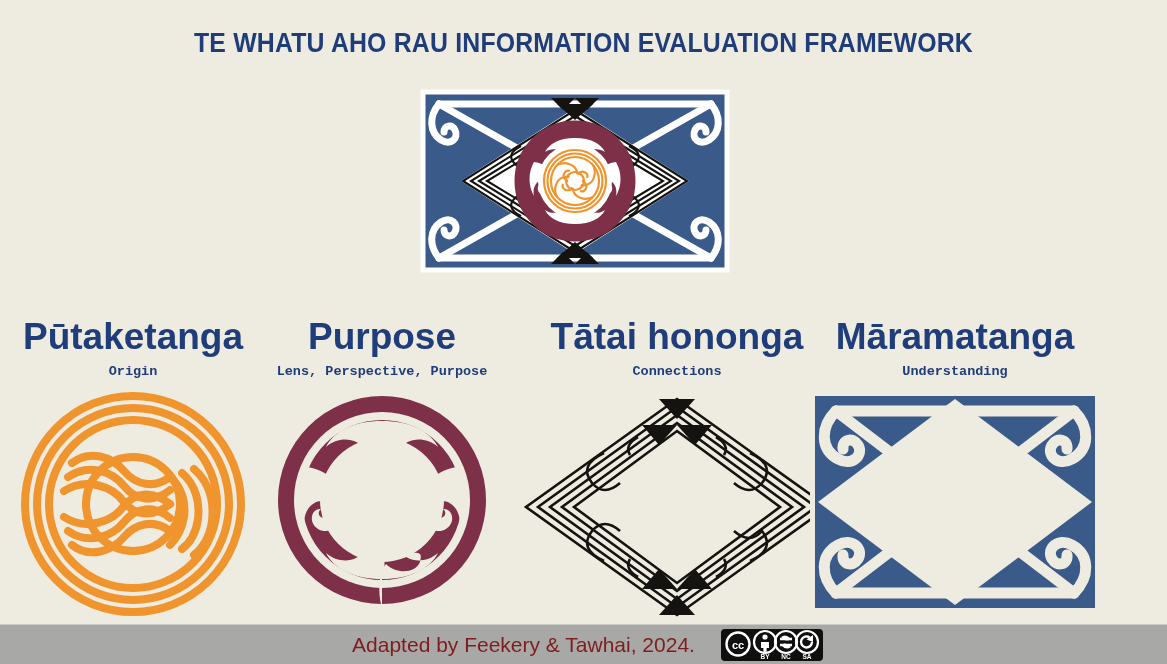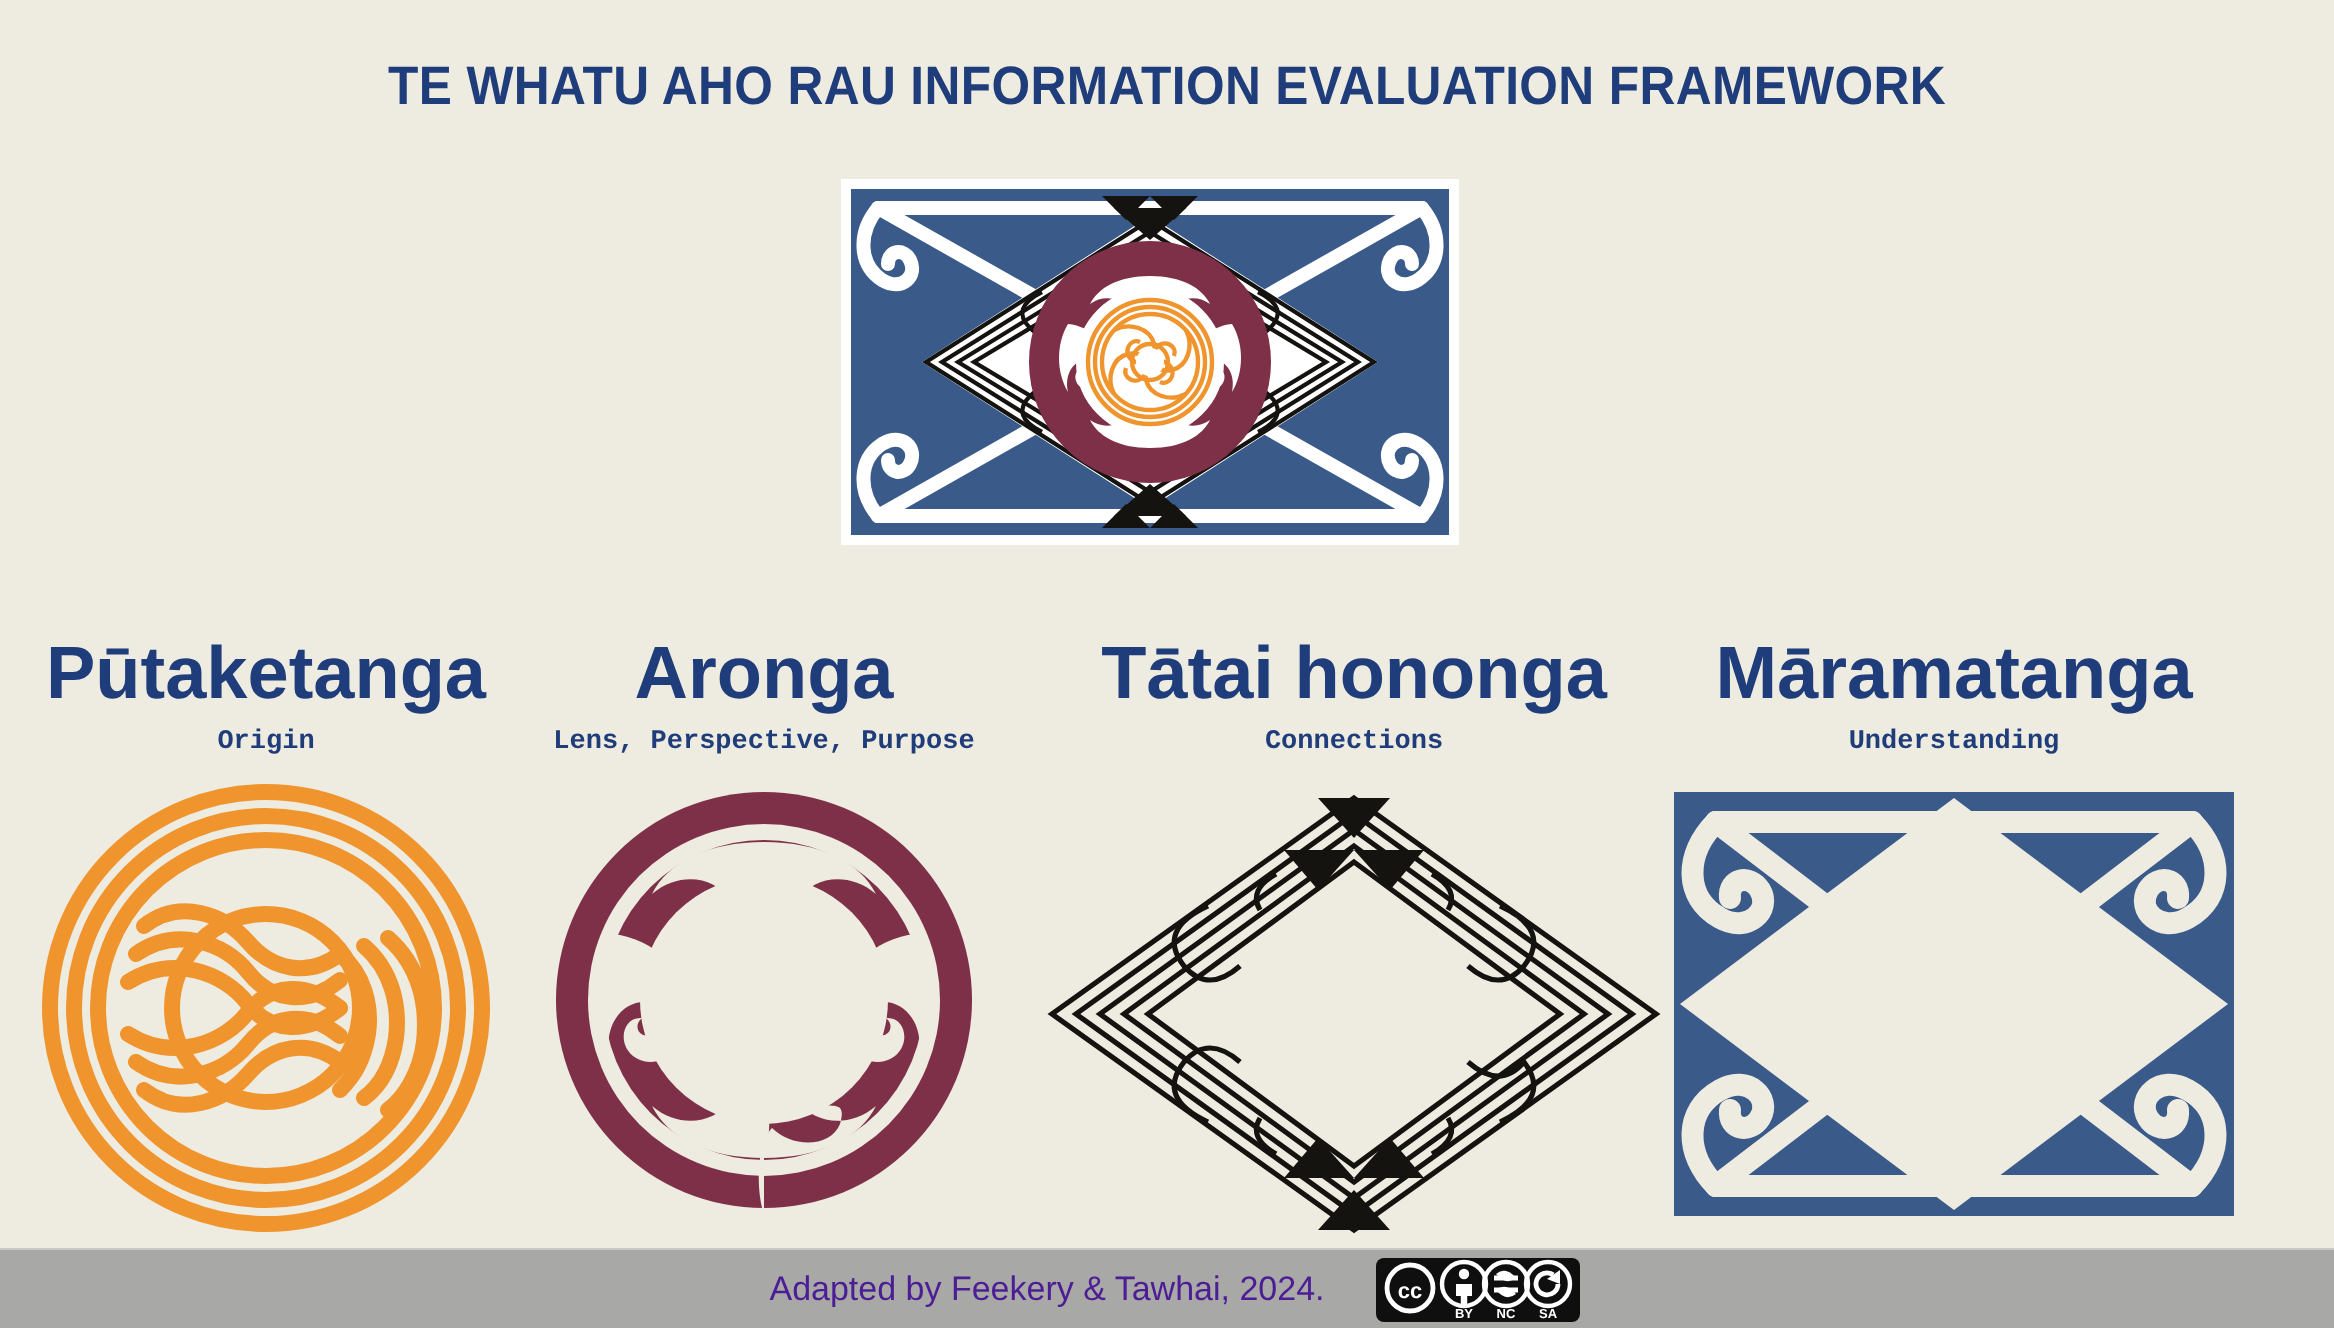--- a/index.html
+++ b/index.html
@@ -56,21 +56,21 @@
     height: 300px;
   }
   .col {
     position: absolute;
     top: 0;
     text-align: center;
   }
   .col-0 { left: 8px;   width: 250px; }
   .col-1 { left: 262px; width: 240px; }
   .col-2 { left: 512px; width: 330px; }
-  .col-3 { left: 822px; width: 310px; }
+  .col-3 { left: 800px; width: 310px; }
 
   .col-heading {
     font-size: 37px;
     font-weight: bold;
     color: #1F3D7A;
     line-height: 1.05;
     white-space: nowrap;
     font-family: "Liberation Sans Narrow", "Liberation Sans", sans-serif;
   }
   .col-sub {
@@ -97,22 +97,22 @@
     width: 1167px;
     height: 40px;
     background: #A8A8A6;
     border-top: 1px solid #C9C9C5;
     display: flex;
     align-items: center;
     justify-content: center;
     gap: 26px;
   }
   .footer-text {
-    font-size: 17px;
-    color: #4c1d95;
+    font-size: 21px;
+    color: #7f1d1d;
     font-family: "Liberation Sans", sans-serif;
   }
   .cc-badge {
     width: 94px;
     height: 32px;
   }
   .cc-badge svg { display: block; }
 </style>
 </head>
 <body>
@@ -223,21 +223,21 @@
             <path d="M150,86 c12,10 16,26 14,40 c-2,12 -6,20 -14,28"></path>
             <path d="M162,82 c14,12 18,30 16,46 c-2,14 -8,24 -16,30"></path>
             <path d="M174,78 c16,14 20,34 18,52 c-2,16 -10,28 -18,34"></path>
             <circle cx="113" cy="113" r="47"></circle>
           </g>
         </svg>
       </div>
     </div>
 
     <div class="col col-1">
-      <div class="col-heading">Aronga</div>
+      <div class="col-heading">Purpose</div>
       <div class="col-sub">Lens, Perspective, Purpose</div>
       <div class="col-art">
         <svg width="218" height="218" viewBox="0 0 218 218" aria-hidden="true">
           <circle cx="109" cy="109" r="104" fill="#7E3048"></circle>
           <circle cx="109" cy="109" r="88" fill="#EEEBE0"></circle>
           <circle cx="109" cy="109" r="80" fill="#7E3048"></circle>
           <circle cx="109" cy="109" r="62" fill="#EEEBE0"></circle>
           <g fill="#EEEBE0">
 
             <path d="M109,30 c-28,0 -48,10 -56,26 c14,-12 32,-8 38,2 c4,8 -6,14 -12,8 c-4,-4 1,-10 5,-7 c-7,-6 -17,2 -13,12 c5,12 24,12 34,2 c8,-8 8,-32 4,-43 z"></path>

